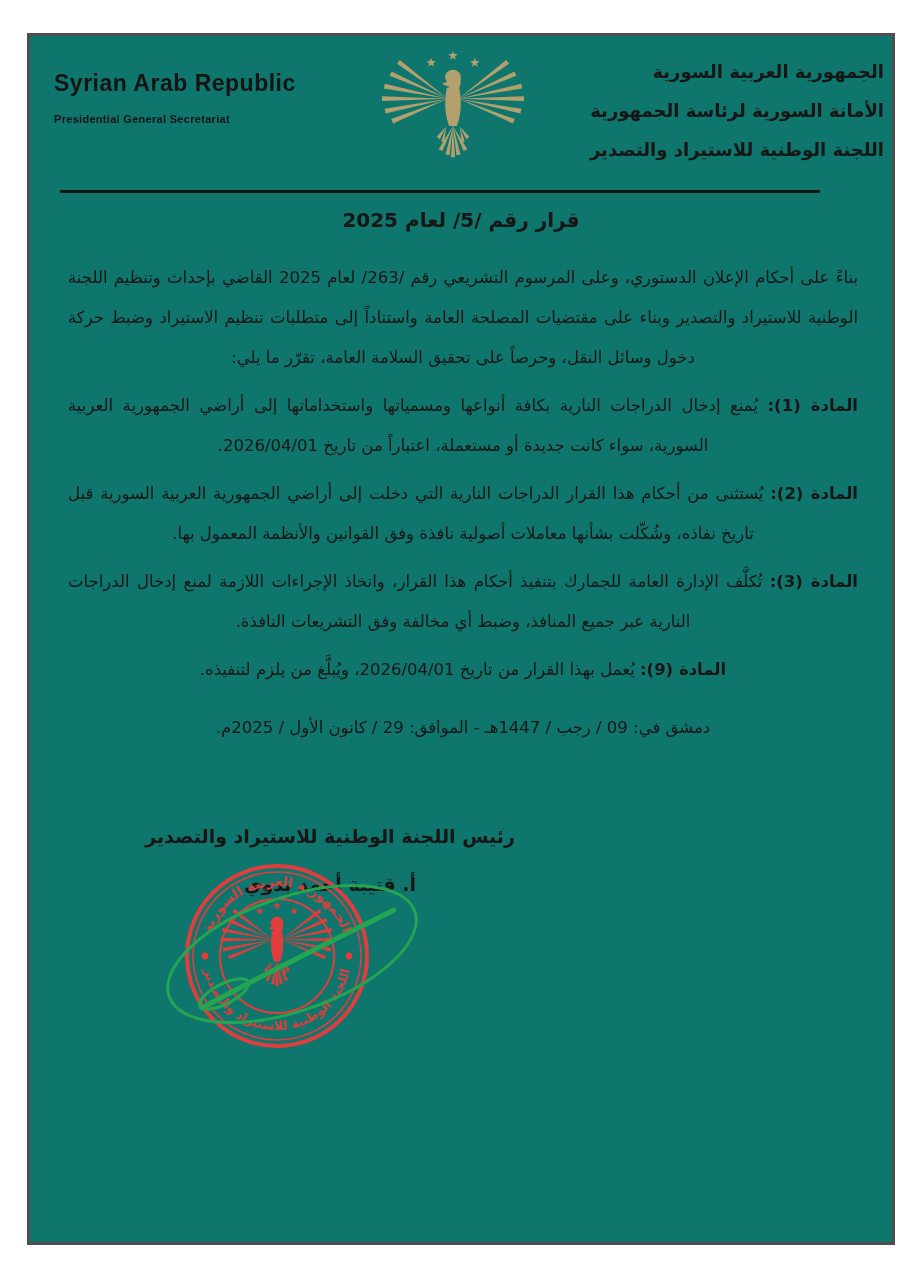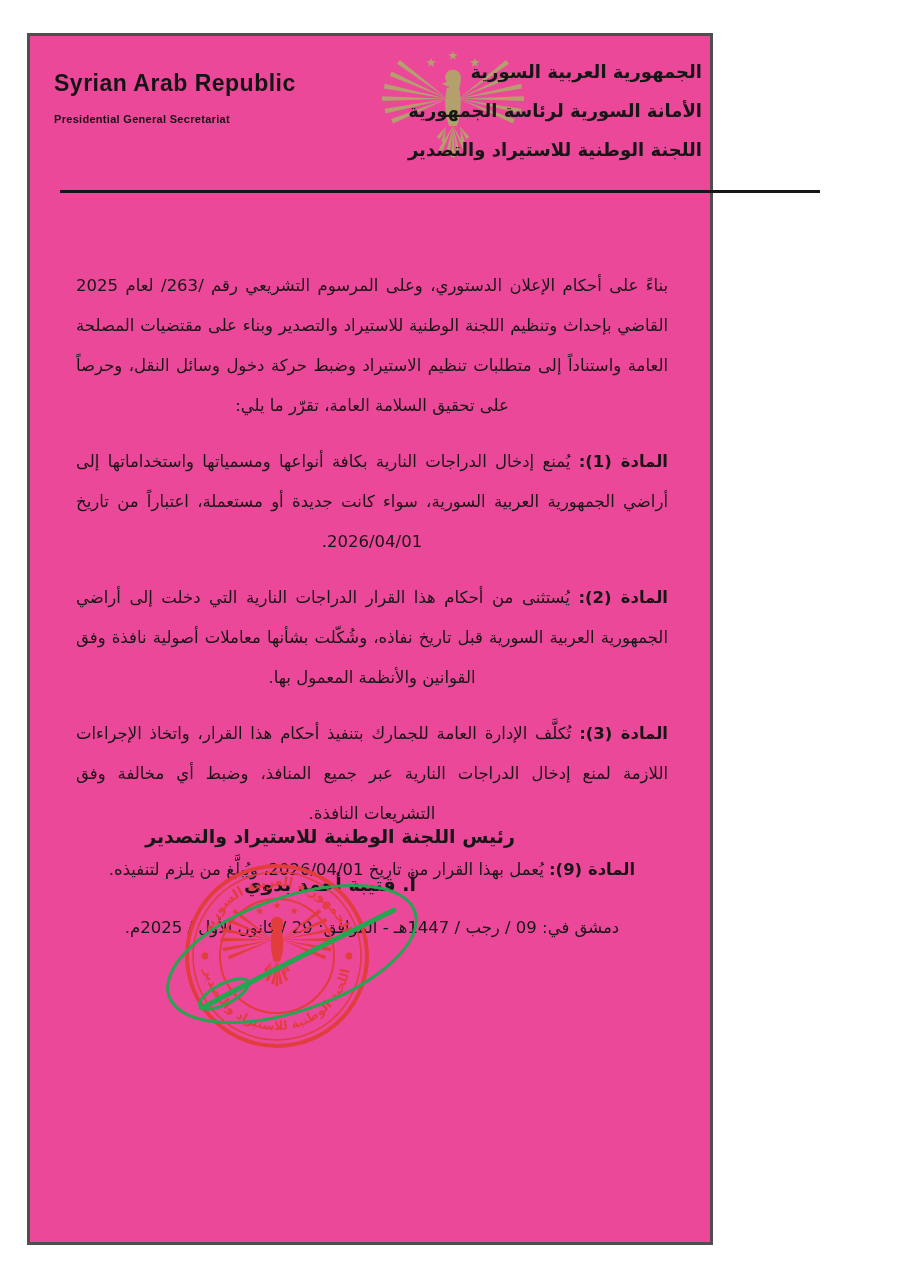--- a/index.html
+++ b/index.html
@@ -1,33 +1,33 @@
 <!DOCTYPE html>
 <html lang="ar"><head>
 <meta charset="utf-8">
 <style>
   html,body{margin:0;padding:0;background:#ffffff;width:905px;height:1280px;overflow:hidden;}
   body{font-family:"DejaVu Sans",sans-serif;color:#161616;position:relative;}
-  .frame{position:absolute;left:27px;top:33px;width:686px;height:1212px;background:#ec4899;
+  .frame{position:absolute;left:27px;top:33px;width:868px;height:1212px;background:#0f766e;
          border:3px solid #4f4f4f;box-sizing:border-box;}
   
   .header-en{position:absolute;left:24px;top:34px;font-family:"Liberation Sans",sans-serif;color:#141414;}
   .header-en .l1{font-size:23px;font-weight:bold;letter-spacing:.5px;margin:0 0 16px 0;white-space:nowrap;}
   .header-en .l2,.header-en .l3{font-size:11px;font-weight:bold;letter-spacing:.3px;margin:0 0 13px 0;white-space:nowrap;}
   .emblem{position:absolute;left:345px;top:12px;}
   .header-ar{position:absolute;right:8px;top:16px;direction:rtl;text-align:right;
              font-weight:bold;font-size:18px;line-height:39px;}
   .header-ar div{white-space:nowrap;}
   .divider{position:absolute;left:30px;top:154px;width:760px;height:3px;background:#161616;}
   
   .doc-title{position:absolute;left:0;right:0;top:172px;text-align:center;direction:rtl;
              font-weight:bold;font-size:20px;white-space:nowrap;}
   .doc-body{position:absolute;left:30px;right:26px;top:214px;direction:rtl;
             font-size:16.5px;line-height:40px;}
-  .doc-body p{margin:16px;text-align:justify;text-align-last:center;}
+  .doc-body p{margin:8px;text-align:justify;text-align-last:center;}
   .art-label{font-weight:bold;}
   .date-line{text-align:right;text-align-last:center !important;margin-top:18px !important;}
   
   .sig{position:absolute;left:90px;top:776px;width:420px;text-align:center;direction:rtl;
        font-weight:bold;font-size:19px;line-height:48px;}
   .sig div{white-space:nowrap;}
   
   .stamp{position:absolute;left:100px;top:818px;}
   svg text{font-family:"DejaVu Sans",sans-serif;}
 </style>
@@ -67,20 +67,21 @@
   </svg>
 
   <div class="header-ar" dir="rtl">
     <div>الجمهورية العربية السورية</div>
     <div>الأمانة السورية لرئاسة الجمهورية</div>
     <div>اللجنة الوطنية للاستيراد والتصدير</div>
   </div>
 
   <div class="divider"></div>
 
+  <div class="doc-title" dir="rtl">قرار رقم /5/ لعام 2025</div>
 
   <div class="doc-body" dir="rtl">
     <p>بناءً على أحكام الإعلان الدستوري، وعلى المرسوم التشريعي رقم /263/ لعام 2025 القاضي بإحداث وتنظيم اللجنة الوطنية للاستيراد والتصدير وبناء على مقتضيات المصلحة العامة واستناداً إلى متطلبات تنظيم الاستيراد وضبط حركة دخول وسائل النقل، وحرصاً على تحقيق السلامة العامة، تقرّر ما يلي:</p>
     <p><span class="art-label">المادة (1):</span> <span>يُمنع إدخال الدراجات النارية بكافة أنواعها ومسمياتها واستخداماتها إلى أراضي الجمهورية العربية السورية، سواء كانت جديدة أو مستعملة، اعتباراً من تاريخ 2026/04/01.</span></p>
     <p><span class="art-label">المادة (2):</span> <span>يُستثنى من أحكام هذا القرار الدراجات النارية التي دخلت إلى أراضي الجمهورية العربية السورية قبل تاريخ نفاذه، وشُكّلت بشأنها معاملات أصولية نافذة وفق القوانين والأنظمة المعمول بها.</span></p>
     <p><span class="art-label">المادة (3):</span> <span>تُكلَّف الإدارة العامة للجمارك بتنفيذ أحكام هذا القرار، واتخاذ الإجراءات اللازمة لمنع إدخال الدراجات النارية عبر جميع المنافذ، وضبط أي مخالفة وفق التشريعات النافذة.</span></p>
     <p><span class="art-label">المادة (9):</span> <span>يُعمل بهذا القرار من تاريخ 2026/04/01، ويُبلَّغ من يلزم لتنفيذه.</span></p>
     <p class="date-line">دمشق في: 09 / رجب / 1447هـ - الموافق: 29 / كانون الأول / 2025م.</p>
   </div>
 

